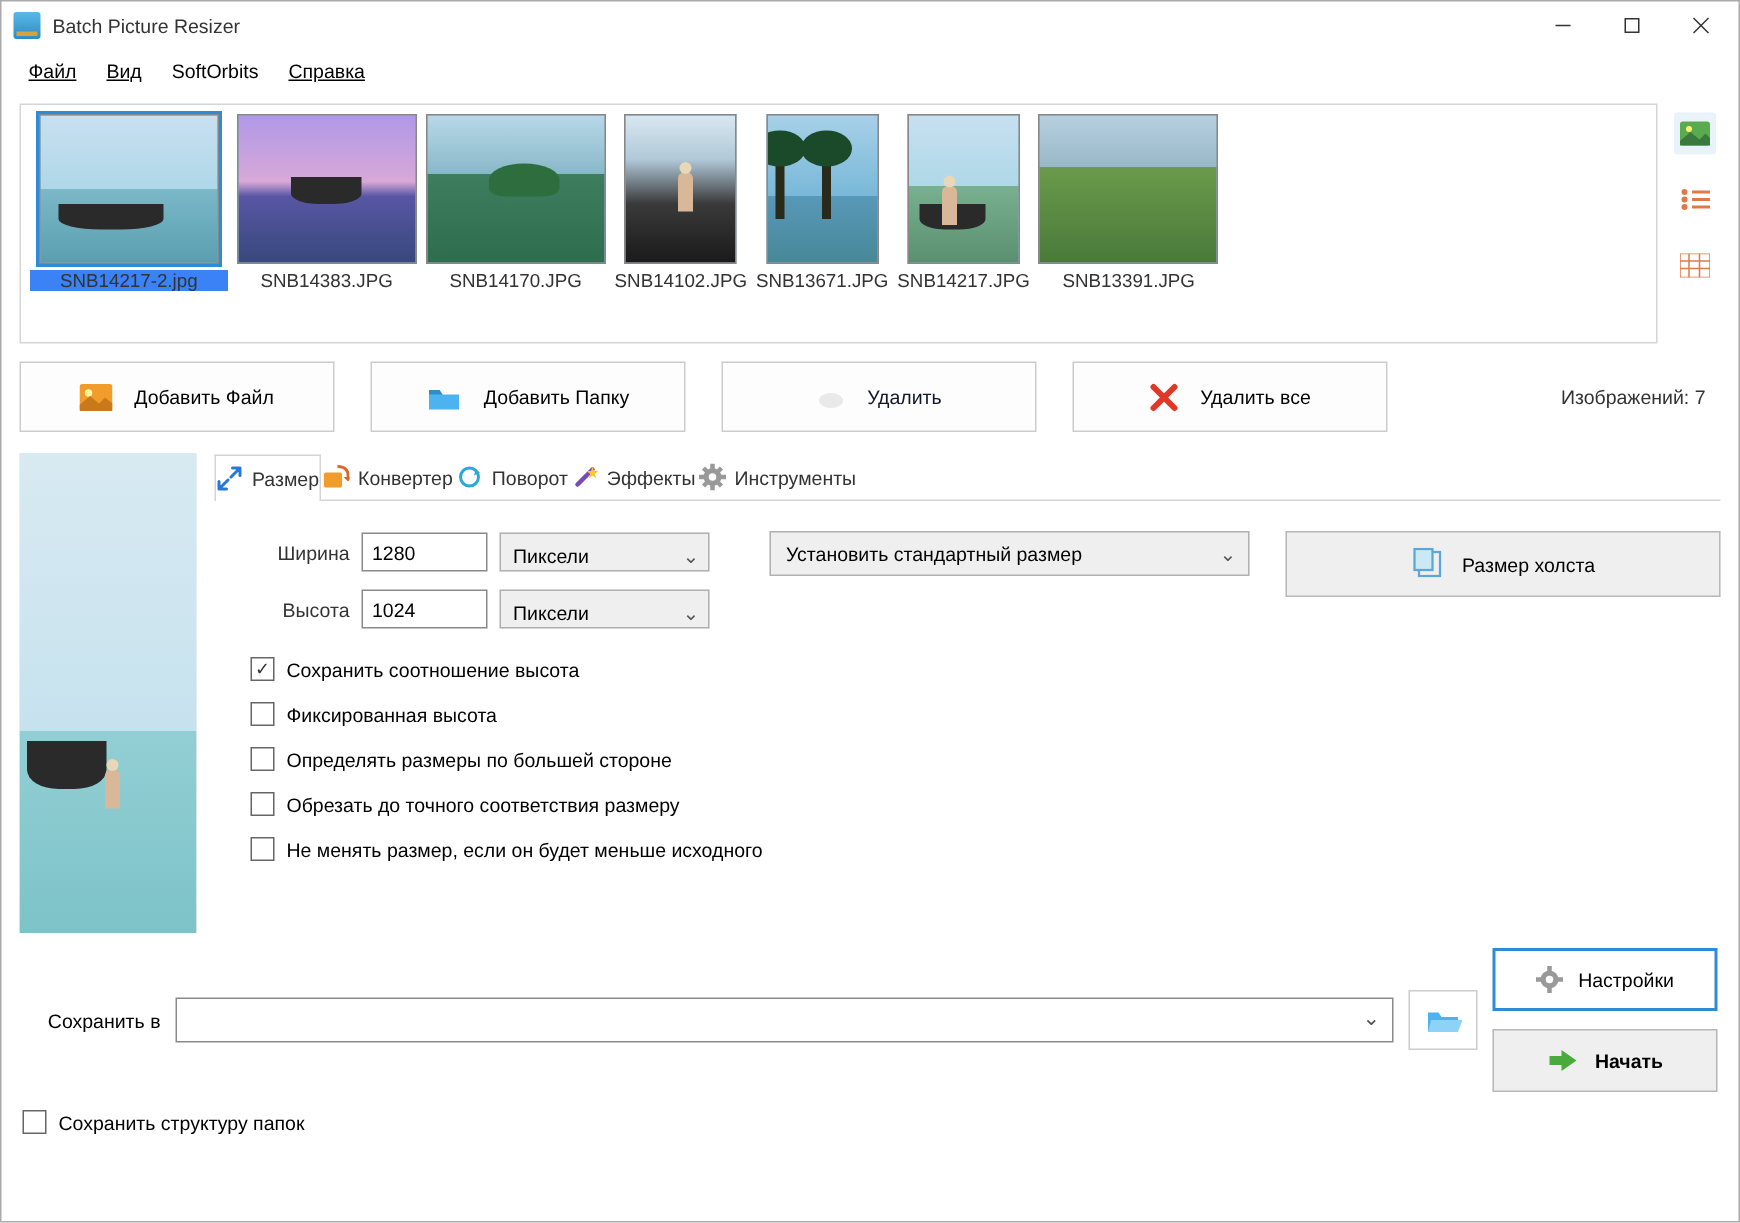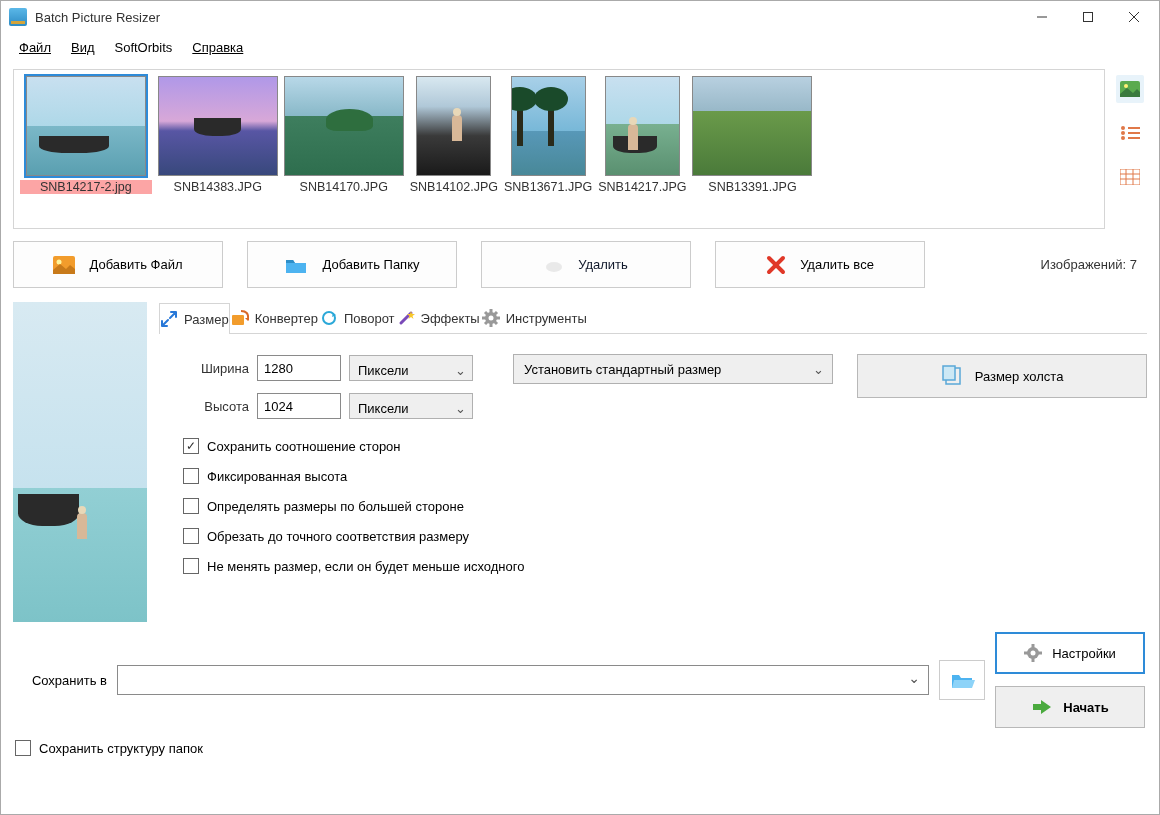--- a/index.html
+++ b/index.html
@@ -22,21 +22,21 @@
 .content { padding: 8px 12px; }
 
 .thumbs-row { display: flex; gap: 8px; }
 .thumbs-panel { flex: 1; border: 1px solid #d5d5d5; padding: 6px; display: flex; gap: 6px; height: 160px; }
 .thumb-item { display: flex; flex-direction: column; align-items: center; width: auto; }
 .thumb-img { height: 100px; border: 1px solid #888; background: #8ab; margin-bottom: 4px; position:relative; overflow:hidden; }
 .thumb-img.landscape { width: 120px; }
 .thumb-img.portrait { width: 75px; }
 .thumb-label { color: #333; font-size: 12.5px; white-space: nowrap; }
 .thumb-selected .thumb-img { outline: 2px solid #2e8bd8; }
-.thumb-selected .thumb-label { background: #fca5a5; padding: 0 20px; }
+.thumb-selected .thumb-label { background: #3b82f6; padding: 0 20px; }
 
 .view-toolbar { width: 34px; display: flex; flex-direction: column; align-items: center; gap: 16px; padding-top: 6px; }
 .view-btn { width: 28px; height: 28px; display:flex; align-items:center; justify-content:center; border-radius:2px; }
 .view-btn.active { background:#e8f3fa; }
 
 
 .toolbar { display: flex; align-items: center; gap: 24px; margin-top: 12px; }
 .tool-btn { border: 1px solid #ccc; background:#fdfdfd; height: 47px; min-width: 210px; display:flex; align-items:center; justify-content:center; gap:14px; padding:0 16px; cursor:pointer; }
 .tool-btn.disabled { color:#0f172a; }
 .tool-btn.disabled svg { opacity:0.4; }
@@ -49,21 +49,21 @@
 
 .settings { flex:1; }
 .tabs { display:flex; border-bottom:1px solid #d5d5d5; margin-bottom:20px; }
 .tab { display:flex; align-items:center; gap:6px; padding:6px 0; border:1px solid transparent; border-bottom:none; color:#333; cursor:pointer; font-size:14px; }
 .tab.active { background:#fff; border-color:#d5d5d5; position:relative; top:1px; }
 
 .size-form { padding-left: 18px; }
 .form-row { display:flex; align-items:center; gap:8px; margin-bottom:10px; height:28px; }
 .form-label { width: 72px; text-align:right; color:#333; }
 .num-input { width: 84px; height:26px; border:1px solid #8a8a8a; padding:0 6px; }
-.unit-select { width: 124px; height:26px; border:1px solid #b0b0b0; background:#efefef; padding:4px 20px 0 8px; position:relative; display:flex; align-items:center; }
+.unit-select { width: 140px; height:26px; border:1px solid #b0b0b0; background:#efefef; padding:4px 20px 0 8px; position:relative; display:flex; align-items:center; }
 .unit-select::after { content:"⌄"; position:absolute; right:6px; color:#555; }
 .std-select { width: 320px; height:30px; border:1px solid #b0b0b0; background:#efefef; padding:0 20px 0 10px; position:relative; display:flex; align-items:center; }
 .std-select::after { content:"⌄"; position:absolute; right:8px; color:#555; }
 .side-col { display:flex; flex-direction:row; gap:24px; align-items:flex-start; margin-left: 40px; }
 .canvas-btn { border:1px solid #b8b8b8; background:#efefef; height:44px; min-width:290px; display:flex; align-items:center; justify-content:center; gap:12px; padding:0 16px; }
 
 .check-row { display:flex; align-items:center; gap:8px; margin-bottom:14px; padding-left: 6px; }
 .check-row.first { margin-top:8px; }
 .checkbox { width:16px; height:16px; border:1px solid #666; display:flex; align-items:center; justify-content:center; font-size:12px; color:#333; }
 
@@ -335,21 +335,21 @@
                   <rect x="5" y="3" width="14" height="16" fill="none" stroke="#5aa8d8" stroke-width="1.5"></rect>
                   <rect x="2" y="1" width="12" height="14" fill="#cce8f5" stroke="#5aa8d8" stroke-width="1.5"></rect>
                 </svg>
               <span>Размер холста</span>
             </div>
           </div>
         </div>
 
         <div class="check-row first">
           <div class="checkbox">✓</div>
-          <span>Сохранить соотношение сторон</span>
+          <span>Сохранить соотношение высота</span>
         </div>
         <div class="check-row">
           <div class="checkbox"></div>
           <span>Фиксированная высота</span>
         </div>
         <div class="check-row">
           <div class="checkbox"></div>
           <span>Определять размеры по большей стороне</span>
         </div>
         <div class="check-row">

